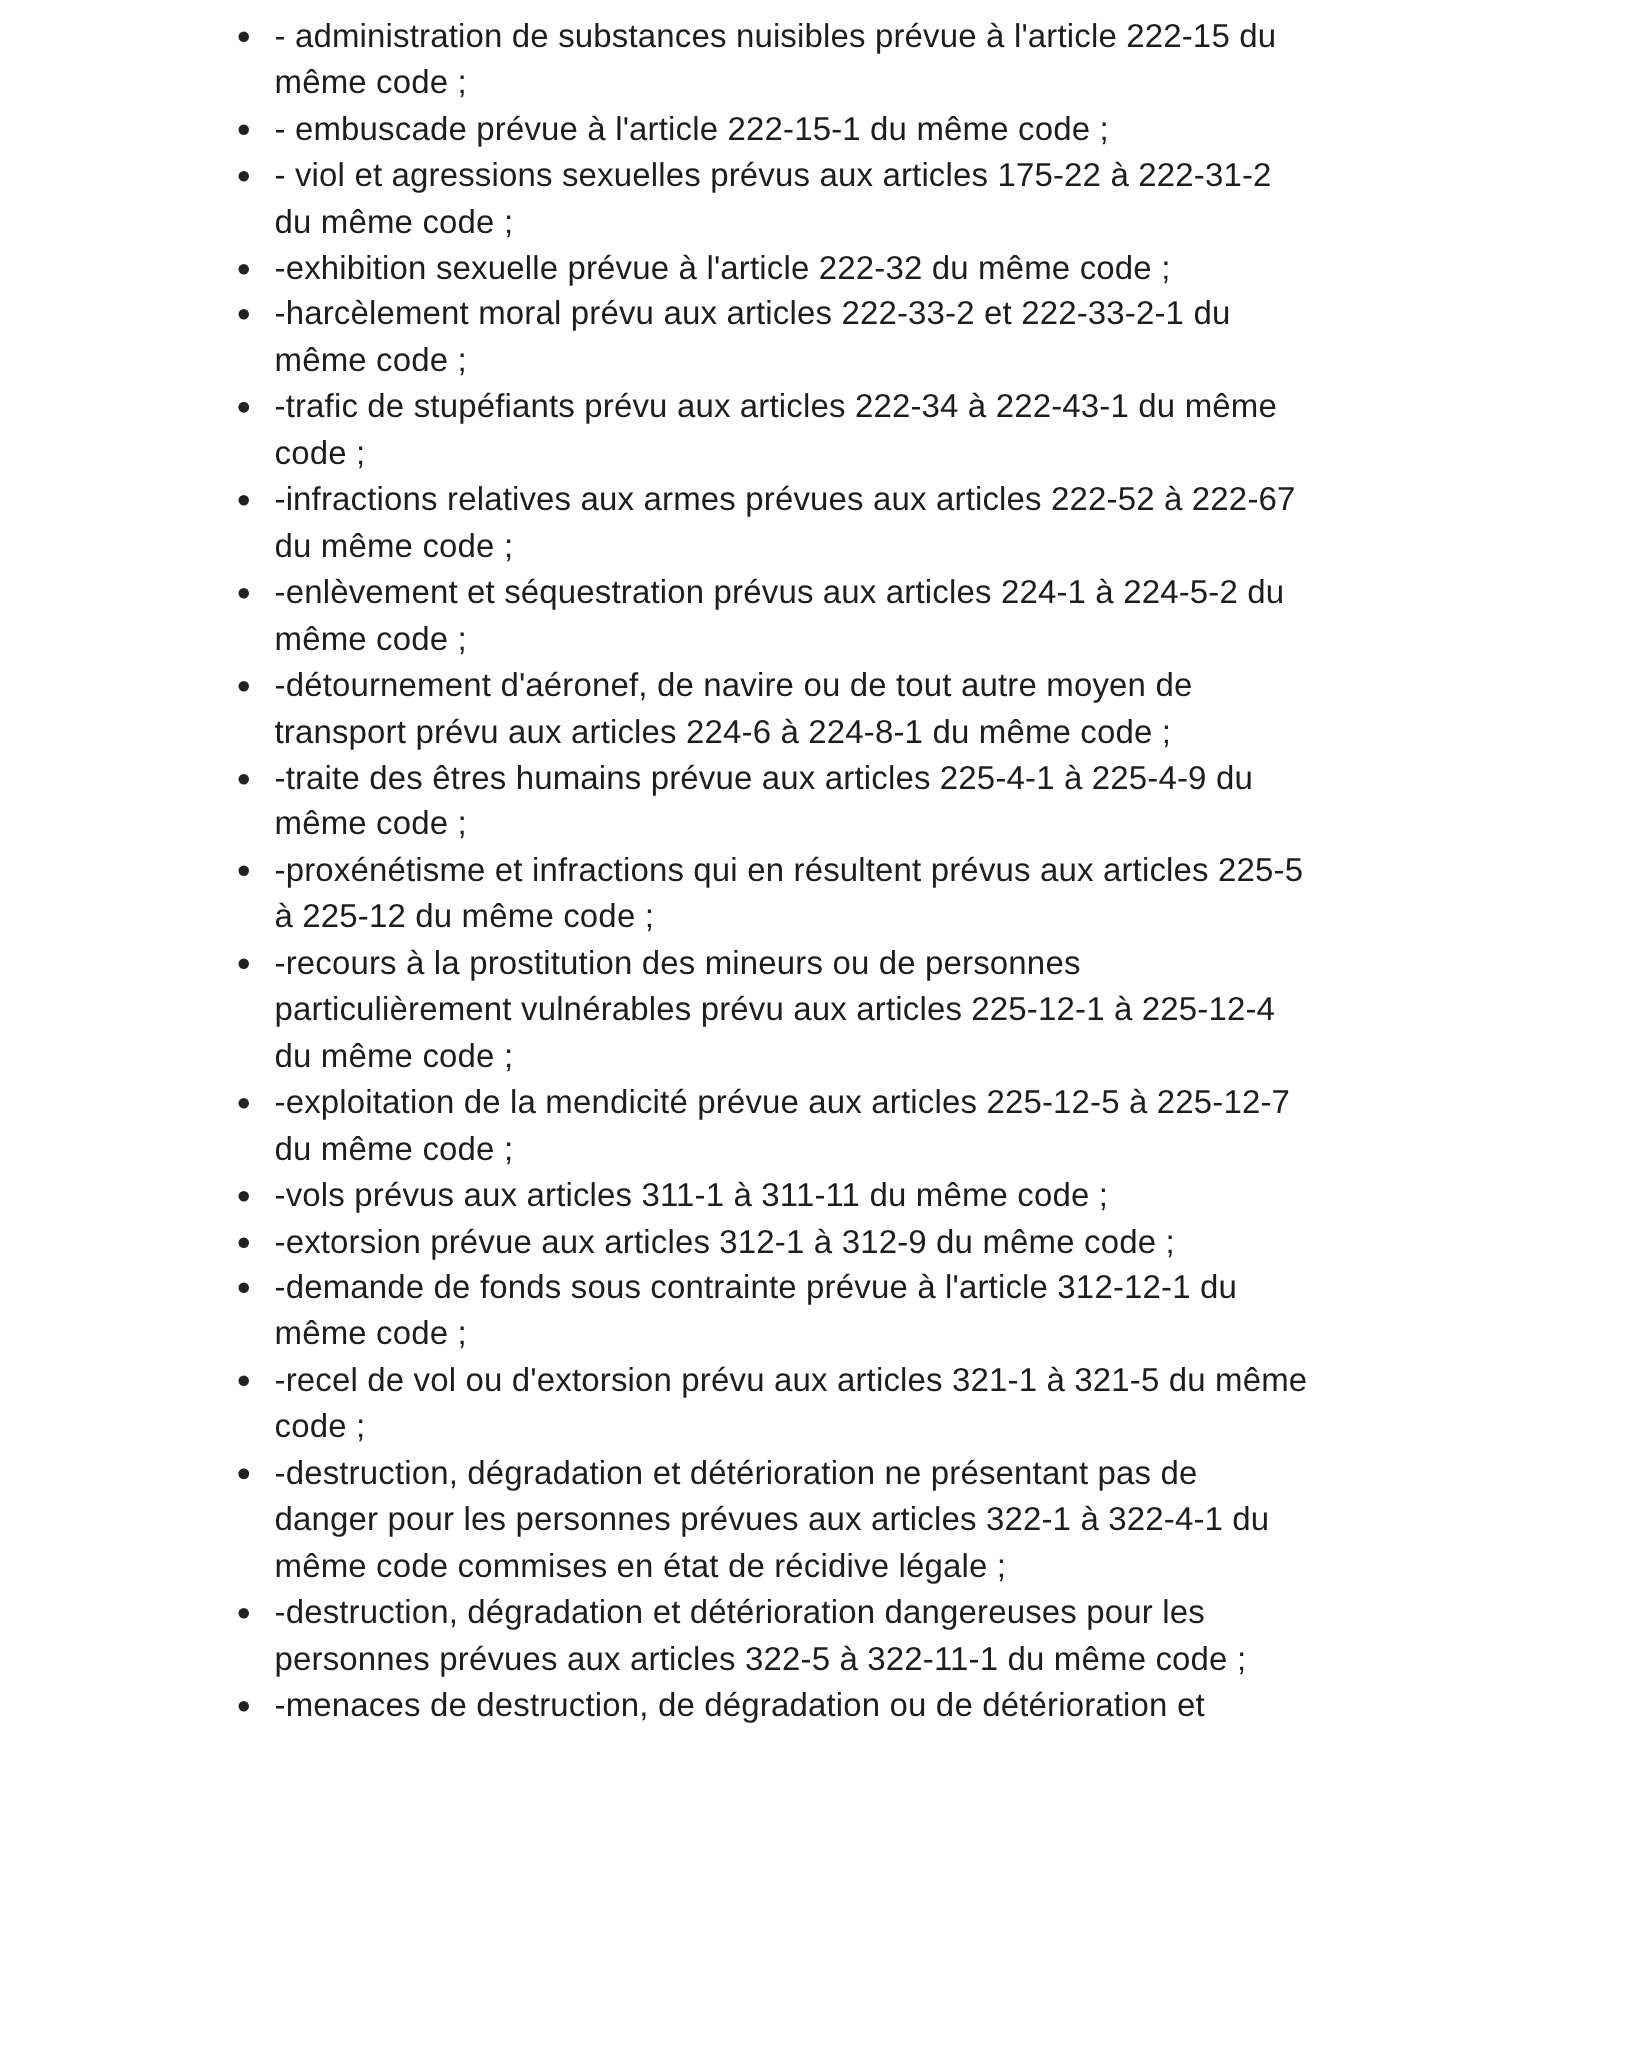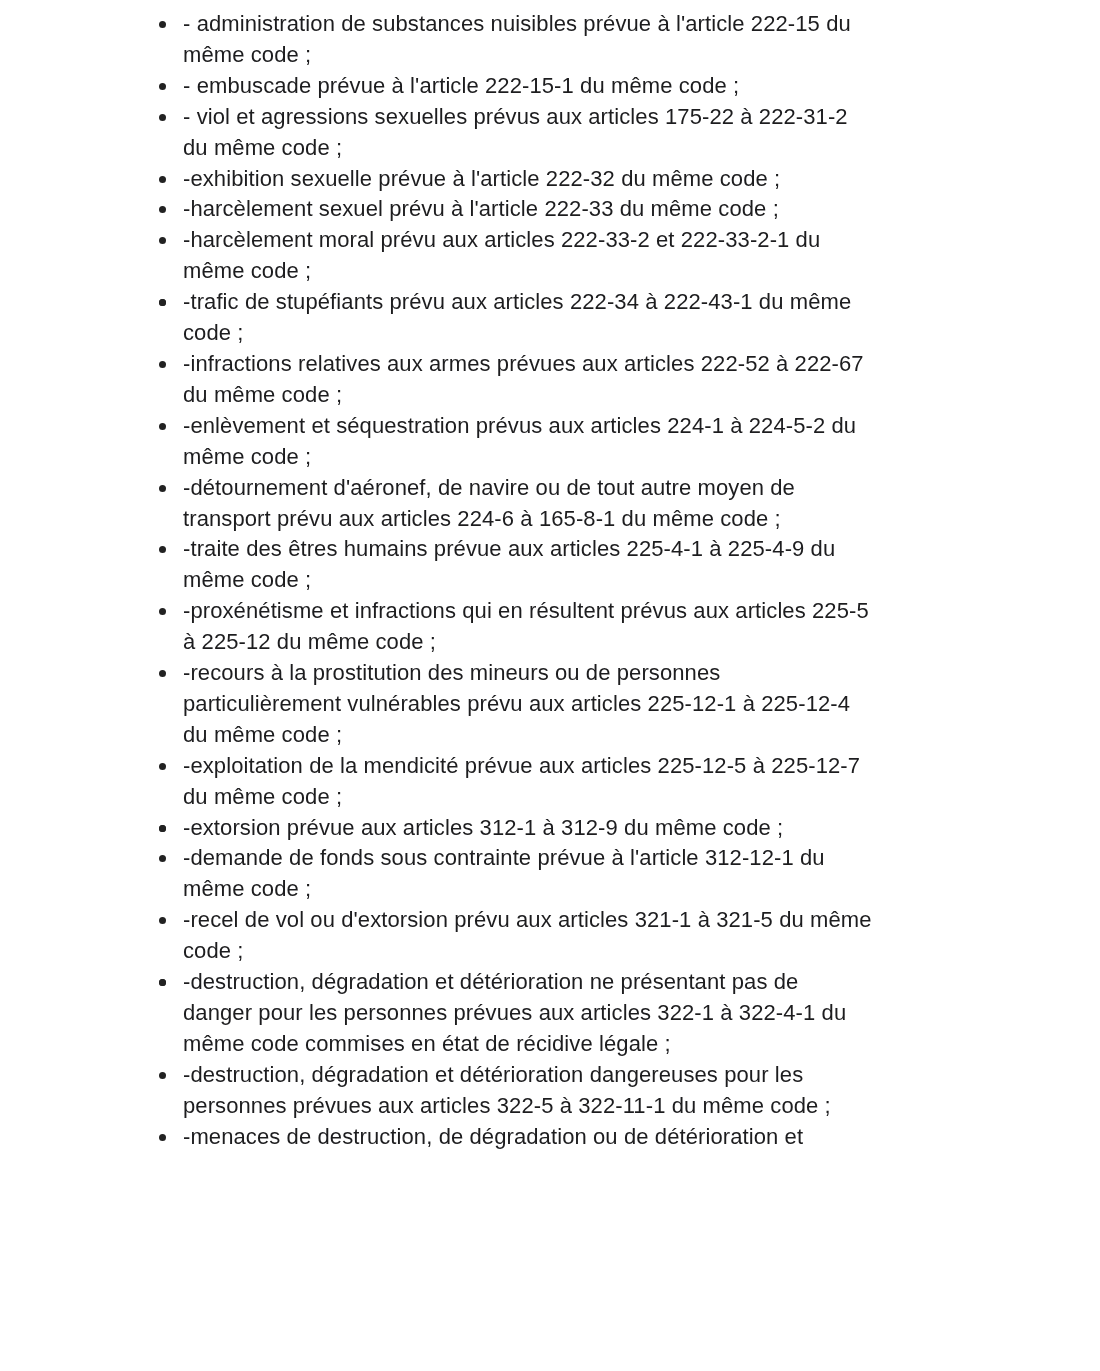--- a/index.html
+++ b/index.html
@@ -45,42 +45,41 @@
 <body>
 
 <div class="page">
   <ul class="offense-list">
     <li><span class="bullet"></span><span>- administration de substances nuisibles prévue à l'article 222-15 du
 même code ;</span></li>
     <li><span class="bullet"></span><span>- embuscade prévue à l'article 222-15-1 du même code ;</span></li>
     <li><span class="bullet"></span><span>- viol et agressions sexuelles prévus aux articles 175-22 à 222-31-2
 du même code ;</span></li>
     <li><span class="bullet"></span><span>-exhibition sexuelle prévue à l'article 222-32 du même code ;</span></li>
-    <li><span class="bullet"></span><span>-harcèlement sexuel prévu à l'article 222-33 du même code ;</span></li>
     <li><span class="bullet"></span><span>-harcèlement moral prévu aux articles 222-33-2 et 222-33-2-1 du
 même code ;</span></li>
     <li><span class="bullet"></span></li>
     <li><span class="bullet"></span><span>-trafic de stupéfiants prévu aux articles 222-34 à 222-43-1 du même
 code ;</span></li>
     <li><span class="bullet"></span><span>-infractions relatives aux armes prévues aux articles 222-52 à 222-67
 du même code ;</span></li>
     <li><span class="bullet"></span><span>-enlèvement et séquestration prévus aux articles 224-1 à 224-5-2 du
 même code ;</span></li>
     <li><span class="bullet"></span><span>-détournement d'aéronef, de navire ou de tout autre moyen de
-transport prévu aux articles 224-6 à 165-8-1 du même code ;</span></li>
+transport prévu aux articles 224-6 à 224-8-1 du même code ;</span></li>
     <li><span class="bullet"></span><span>-traite des êtres humains prévue aux articles 225-4-1 à 225-4-9 du
 même code ;</span></li>
     <li><span class="bullet"></span><span>-proxénétisme et infractions qui en résultent prévus aux articles 225-5
 à 225-12 du même code ;</span></li>
     <li><span class="bullet"></span><span>-recours à la prostitution des mineurs ou de personnes
 particulièrement vulnérables prévu aux articles 225-12-1 à 225-12-4
 du même code ;</span></li>
     <li><span class="bullet"></span><span>-exploitation de la mendicité prévue aux articles 225-12-5 à 225-12-7
 du même code ;</span></li>
-    <li><span class="bullet"></span></li>
+    <li><span class="bullet"></span><span>-vols prévus aux articles 311-1 à 311-11 du même code ;</span></li>
     <li><span class="bullet"></span><span>-extorsion prévue aux articles 312-1 à 312-9 du même code ;</span></li>
     <li><span class="bullet"></span><span>-demande de fonds sous contrainte prévue à l'article 312-12-1 du
 même code ;</span></li>
     <li><span class="bullet"></span><span>-recel de vol ou d'extorsion prévu aux articles 321-1 à 321-5 du même
 code ;</span></li>
     <li><span class="bullet"></span></li>
     <li><span class="bullet"></span><span>-destruction, dégradation et détérioration ne présentant pas de
 danger pour les personnes prévues aux articles 322-1 à 322-4-1 du
 même code commises en état de récidive légale ;</span></li>
     <li><span class="bullet"></span><span>-destruction, dégradation et détérioration dangereuses pour les

